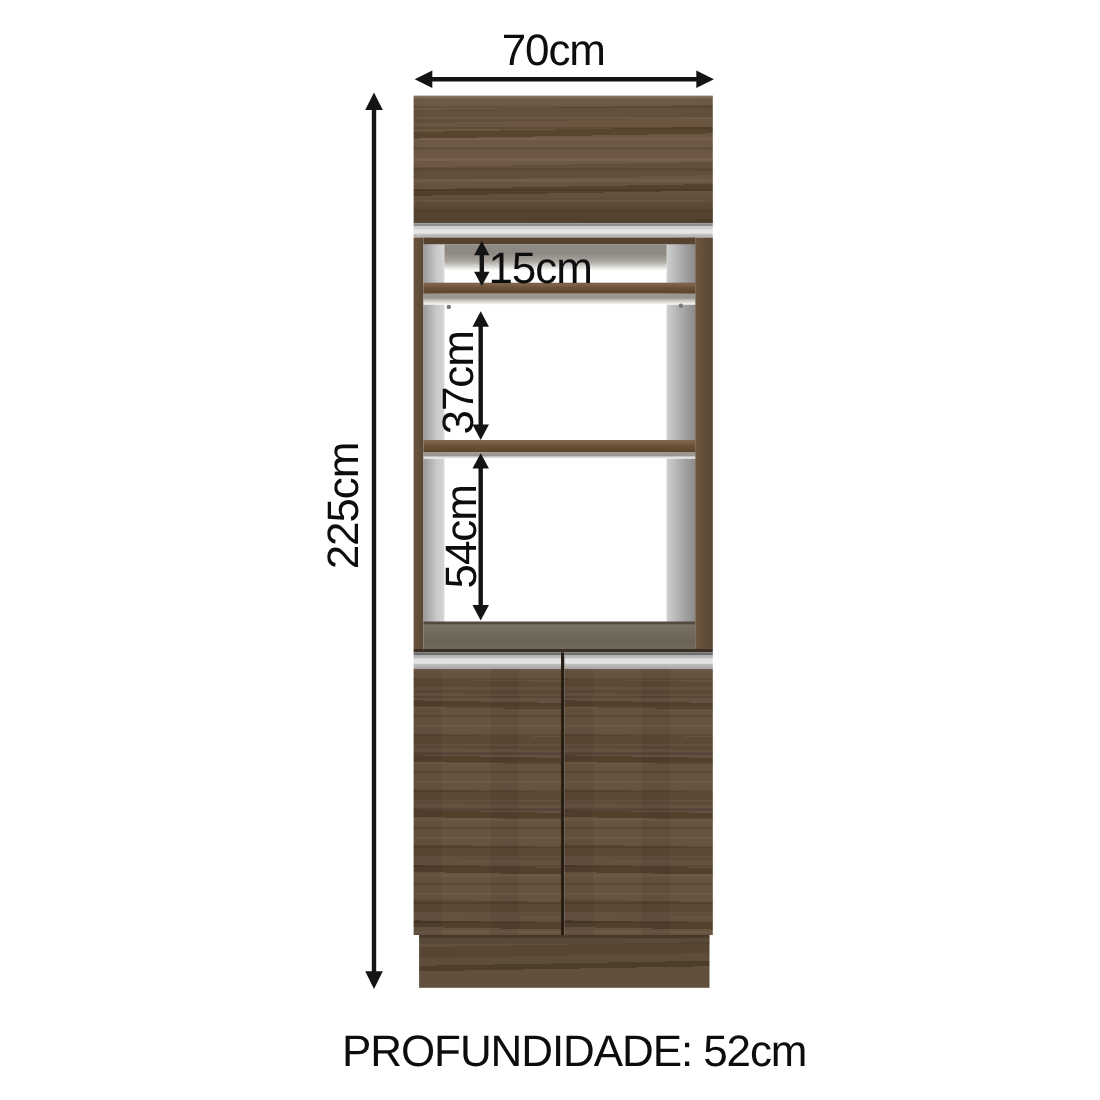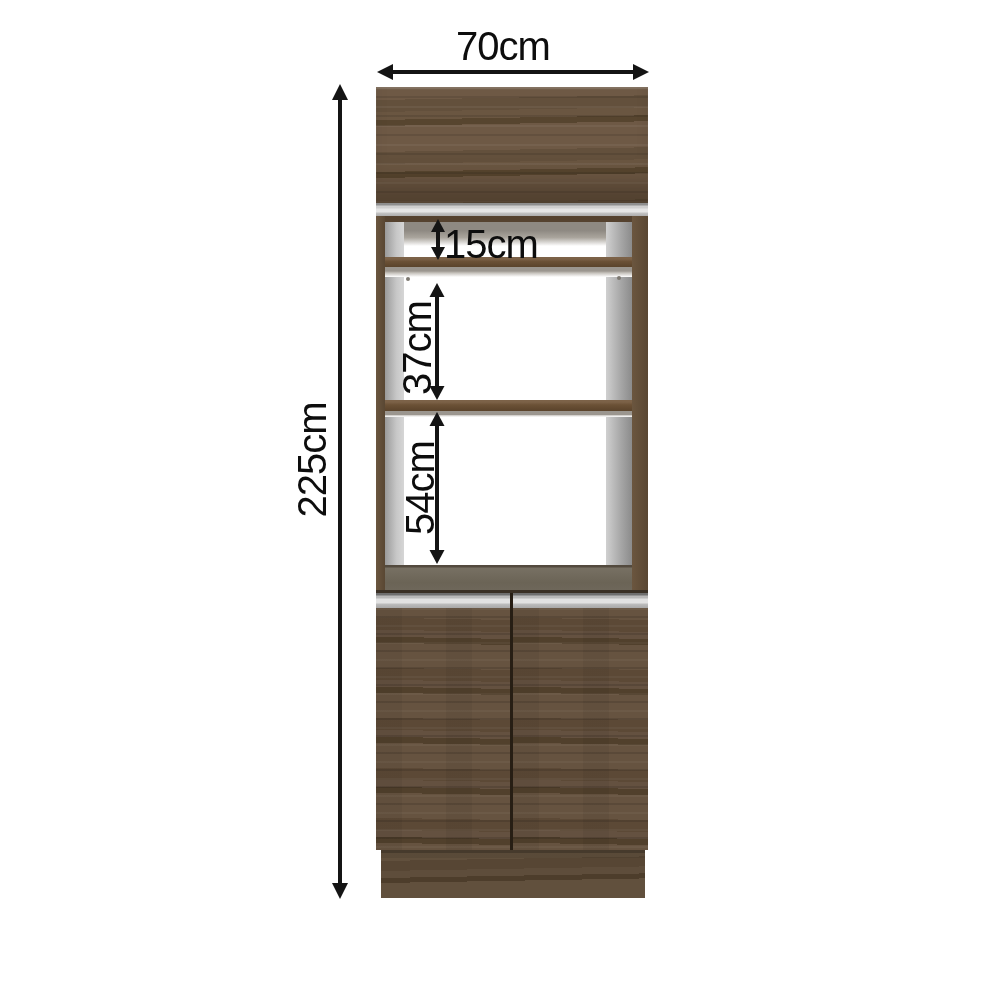--- a/index.html
+++ b/index.html
@@ -142,13 +142,14 @@
   <div class="lbl" style="left:503px;top:46px;">70cm</div>
 
   <div class="lbl rot" style="left:312px;top:460px;">225cm</div>
 
   <div class="lbl" style="left:491px;top:244px;">15cm</div>
 
   <div class="lbl rot" style="left:417px;top:348px;">37cm</div>
 
   <div class="lbl rot" style="left:420px;top:488px;">54cm</div>
 
+  <div class="lbl" style="left:522px;top:956px;">PROFUNDIDADE: 52cm</div>
 </div>
 
 </body></html>

